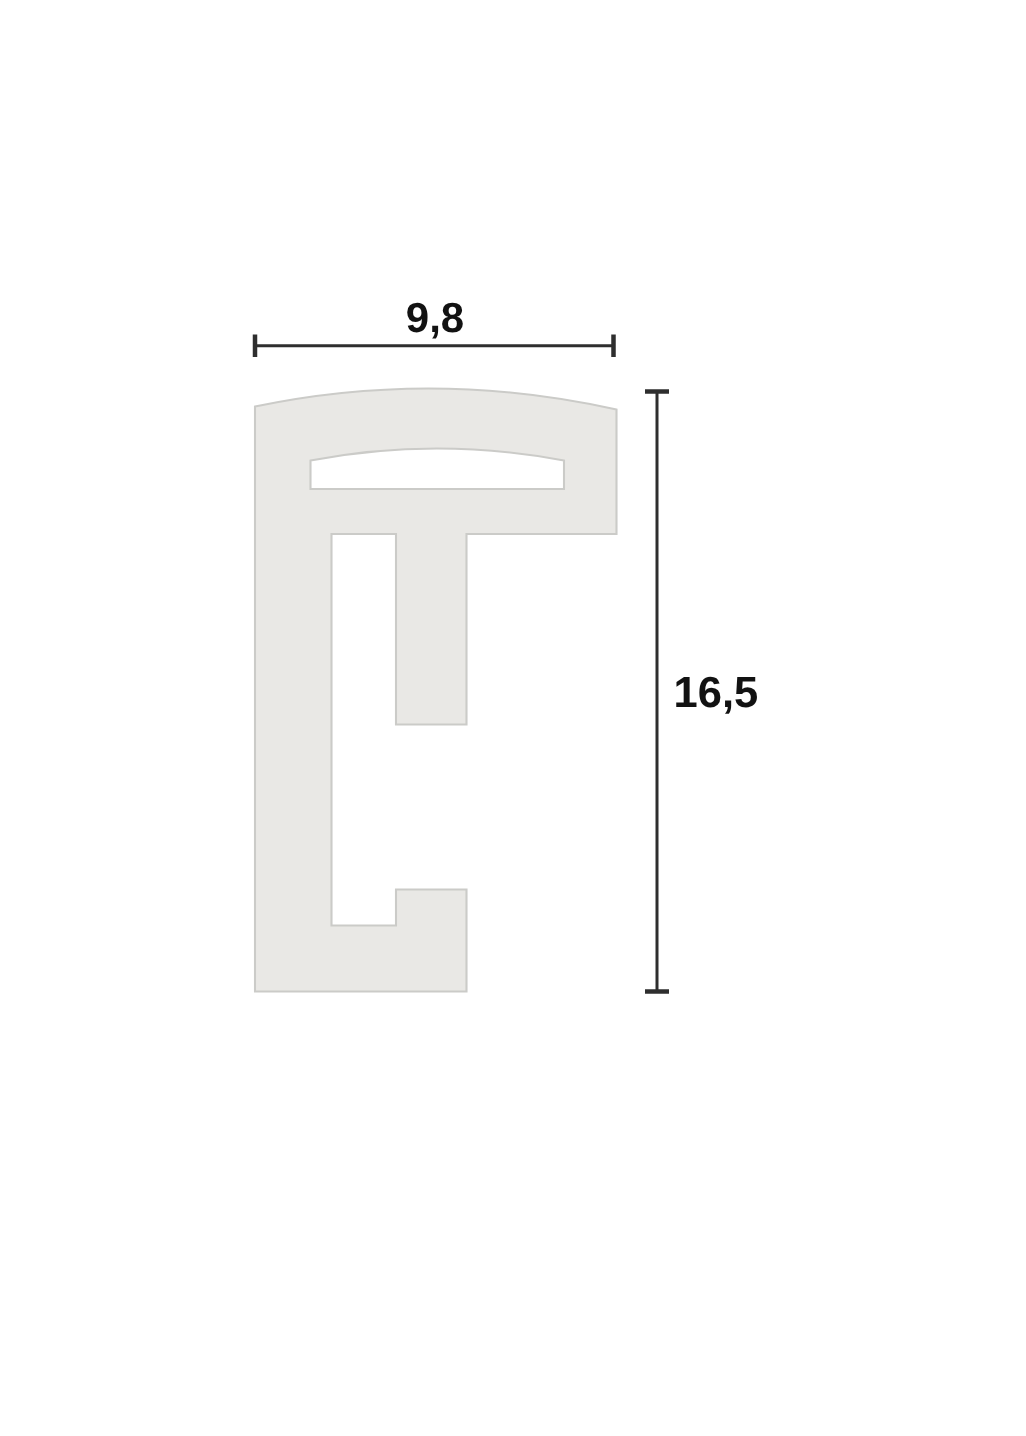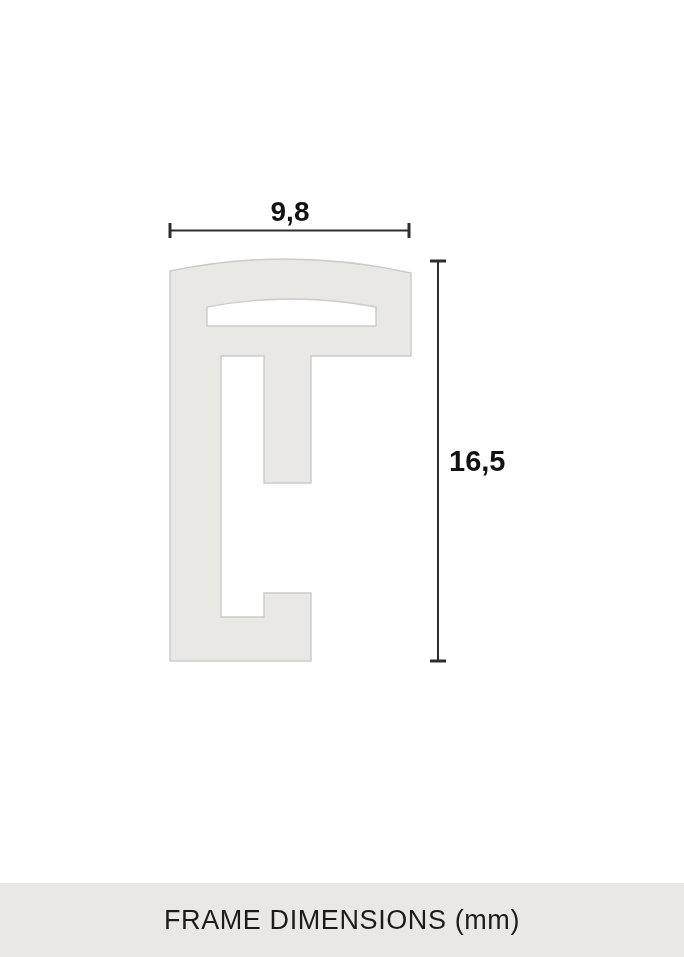--- a/index.html
+++ b/index.html
@@ -104,17 +104,14 @@
     <g>
       <g class="dimline" stroke="#2e2e2e">
         <line x1="438" y1="261" x2="438" y2="661"></line>
         <line class="tick" x1="430" y1="261" x2="446" y2="261"></line>
         <line class="tick" x1="430" y1="661" x2="446" y2="661"></line>
       </g>
       <text class="dim-label height" x="449" y="471" fill="#121212">16,5</text>
     </g>
   </svg>
 
-  <div class="footer-bar" style="background-color: rgb(233, 232, 228);">
-    <span style="color: rgb(27, 27, 27);">FRAME DIMENSIONS (mm)</span>
-  </div>
 
 </div>
 
 </body></html>

